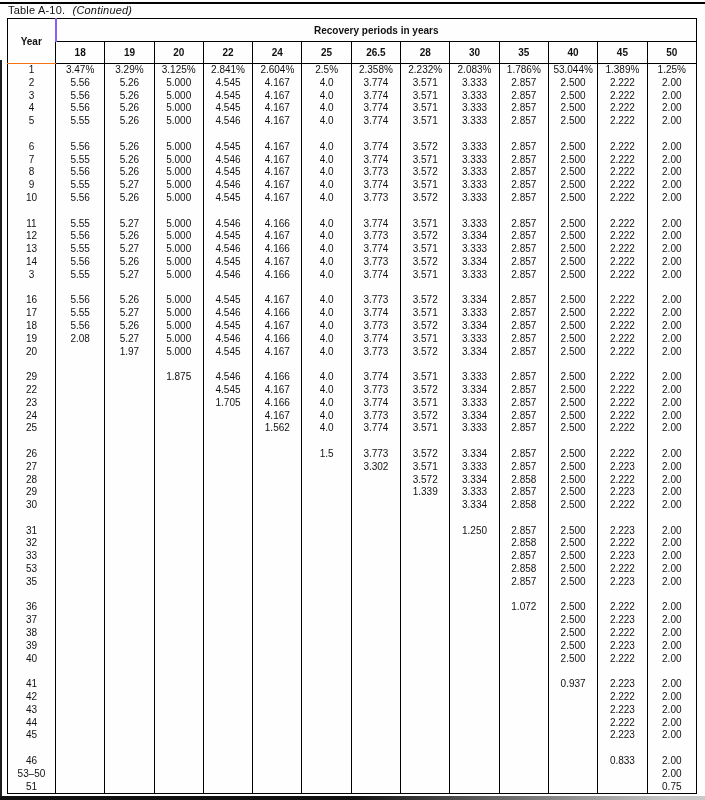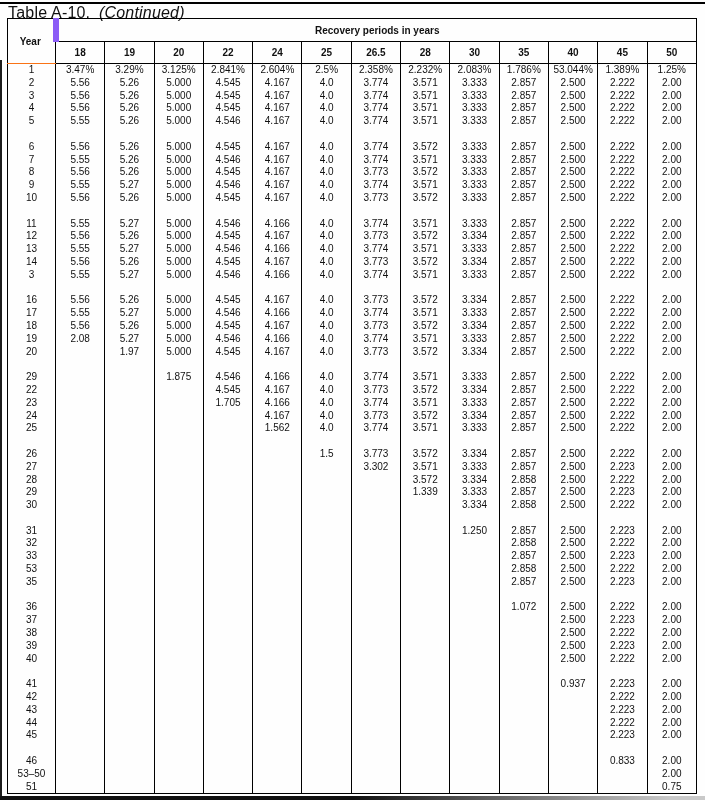--- a/index.html
+++ b/index.html
@@ -9,39 +9,39 @@
     font-family:"Liberation Sans", sans-serif;
   }
   .sheet { position:relative; width:705px; height:800px; background:#fefefe; }
 
   .top-rule {
     position:absolute; top:2px; left:0; width:705px; height:0;
     border-top:2px solid #000;
   }
   .title {
     position:absolute; top:4px; left:8px;
-    font-size:16px; letter-spacing:0.2px; white-space:nowrap;
+    font-size:11px; letter-spacing:0.2px; white-space:nowrap;
   }
   .title .cont { font-style:italic; margin-left:4px; }
 
   table.depr {
     position:absolute; top:18px; left:7px;
     width:690px; border-collapse:collapse; table-layout:fixed;
     border:1.5px solid #000;
   }
   col.c-year { width:48px; }
   th, td {
     padding:0; margin:0; text-align:center; vertical-align:middle;
     font-size:10px; color:#111;
   }
   thead th { font-weight:bold; }
   tr.r-group th { height:22px; }
   tr.r-cols th  { height:21px; border-bottom:1px solid #000; }
   th.year-h { border-bottom:1px solid #f97316; }
-  th.span-h { border-left:6px solid #8b5cf6; border-bottom:1px solid #000; }
+  th.span-h { border-left:2px solid #8b5cf6; border-bottom:1px solid #000; }
   tr.r-cols th { border-left:1px solid #000; }
 
   tbody td { border-left:1px solid #000; line-height:12.8px; font-weight:normal; }
   tbody td.year { border-left:none; }
   tbody tr.gap { height:12.8px; }
 
   .scan-edge-left {
     position:absolute; left:0; top:60px; width:2px; height:740px;
     background:#1c1c1c;
   }

